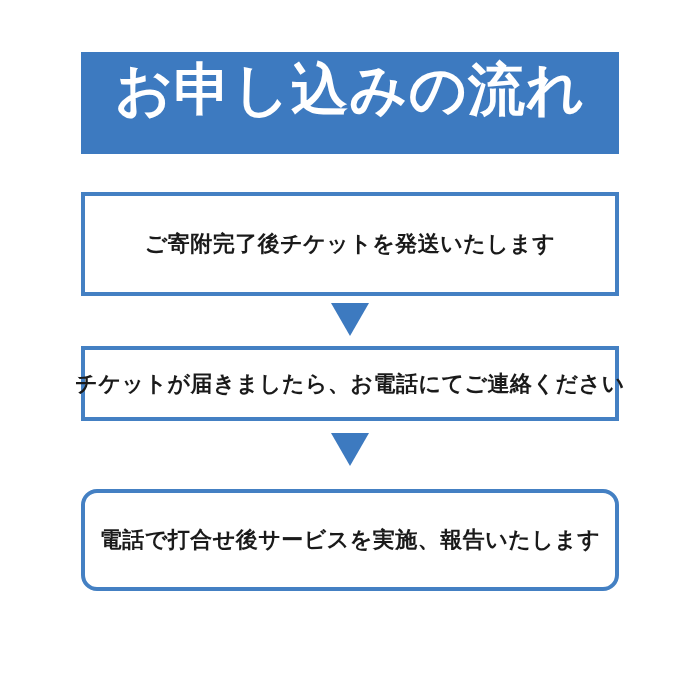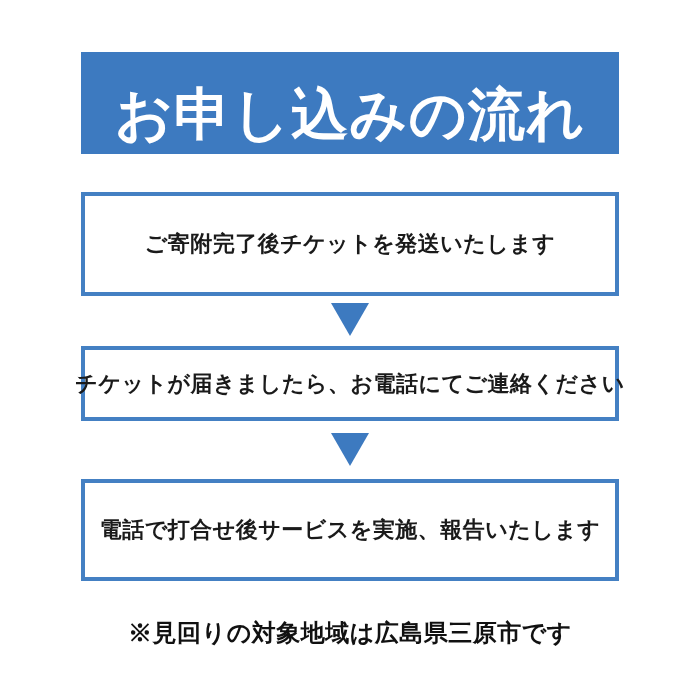--- a/index.html
+++ b/index.html
@@ -17,21 +17,21 @@
     flex-direction: column;
     align-items: center;
     overflow: hidden;
   }
   .title-banner {
     margin-top: 52px;
     width: 538px;
     height: 102px;
     background: #3D7AC0;
     display: flex;
-    align-items: flex-end;
+    align-items: flex-start;
     justify-content: center;
   }
   .title-banner .title-text {
     color: #ffffff;
     font-size: 57px;
     font-weight: bold;
     letter-spacing: 1px;
     white-space: nowrap;
   }
   .step-box {
@@ -45,21 +45,21 @@
   }
   .step-box .step-text {
     color: #1a1a1a;
     font-size: 22px;
     font-weight: bold;
     letter-spacing: 0.5px;
     white-space: nowrap;
   }
   .box-1 { margin-top: 38px; }
   .box-2 { margin-top: 10px; height: 75px; }
-  .box-3 { margin-top: 13px; height: 102px; }
+  .box-3 { margin-top: 23px; height: 102px; border-radius: 16px; }
   .down-arrow {
     width: 0;
     height: 0;
     border-left: 19px solid transparent;
     border-right: 19px solid transparent;
     border-top: 33px solid #3D7AC0;
   }
   .arrow-1 { margin-top: 7px; }
   .arrow-2 { margin-top: 12px; }
   .footnote {
@@ -89,15 +89,14 @@
   <div class="step-box box-2">
     <span class="step-text">チケットが届きましたら、お電話にてご連絡ください</span>
   </div>
 
   <div class="down-arrow arrow-2"></div>
 
   <div class="step-box box-3">
     <span class="step-text">電話で打合せ後サービスを実施、報告いたします</span>
   </div>
 
-  <div class="footnote">※見回りの対象地域は広島県三原市です</div>
 
 </div>
 
 </body></html>

